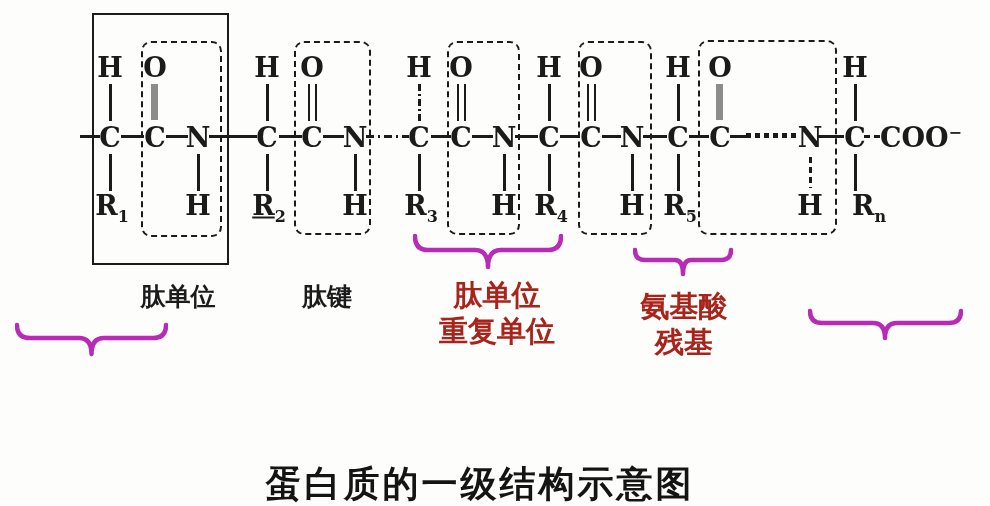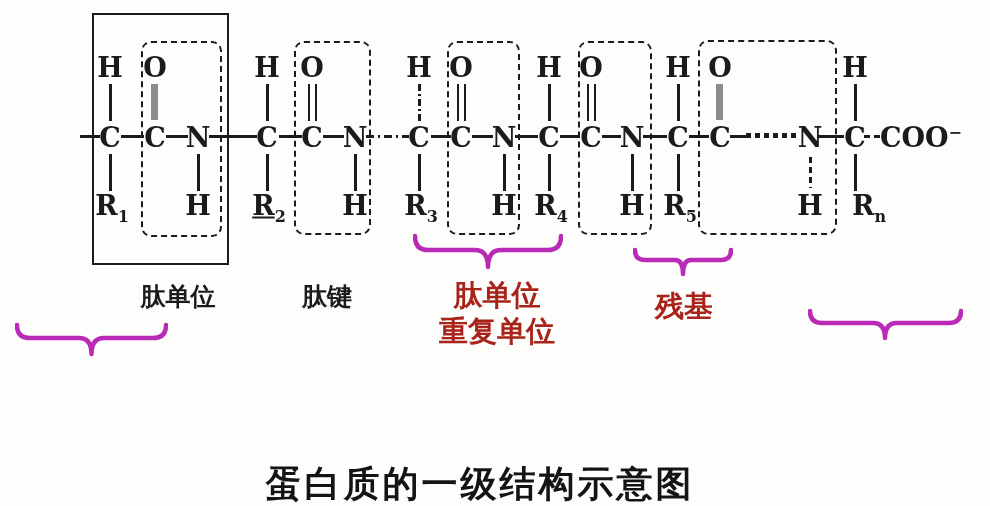--- a/index.html
+++ b/index.html
@@ -166,19 +166,20 @@
   </svg>
 
   <div class="cn-label" style="left:178px;top:283px;">肽单位</div>
   <div class="cn-label" style="left:327px;top:283px;">肽键</div>
 
   <div class="red-label" style="left:497px;top:277px;">
     <div>肽单位</div>
     <div>重复单位</div>
   </div>
   <div class="red-label" style="left:684px;top:288px;">
+    <div>氨基酸</div>
     <div>残基</div>
   </div>
 
 
   <div class="diagram-title" style="left:480px;top:460px;">蛋白质的一级结构示意图</div>
 
 </div>
 
 </body></html>

